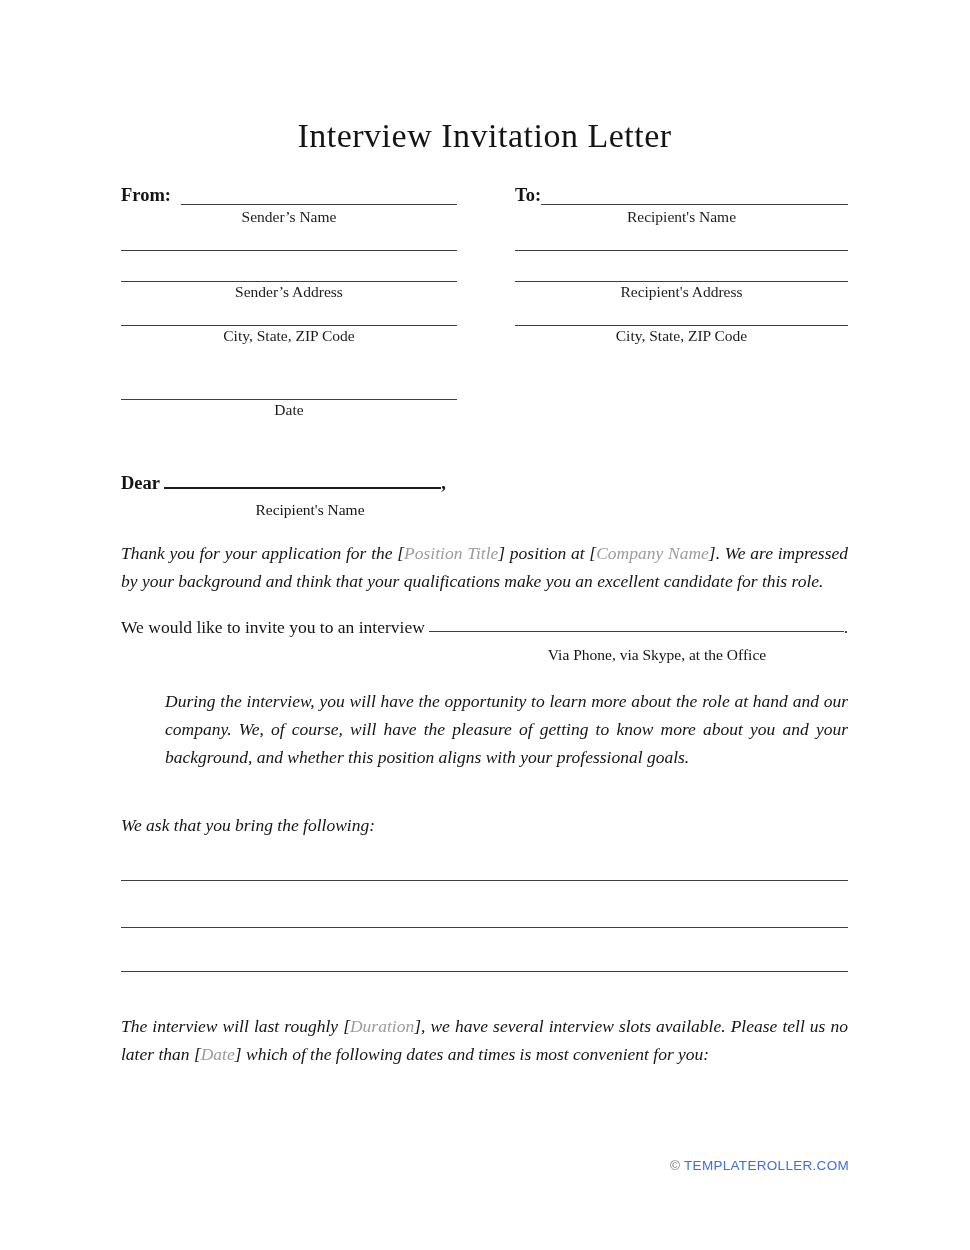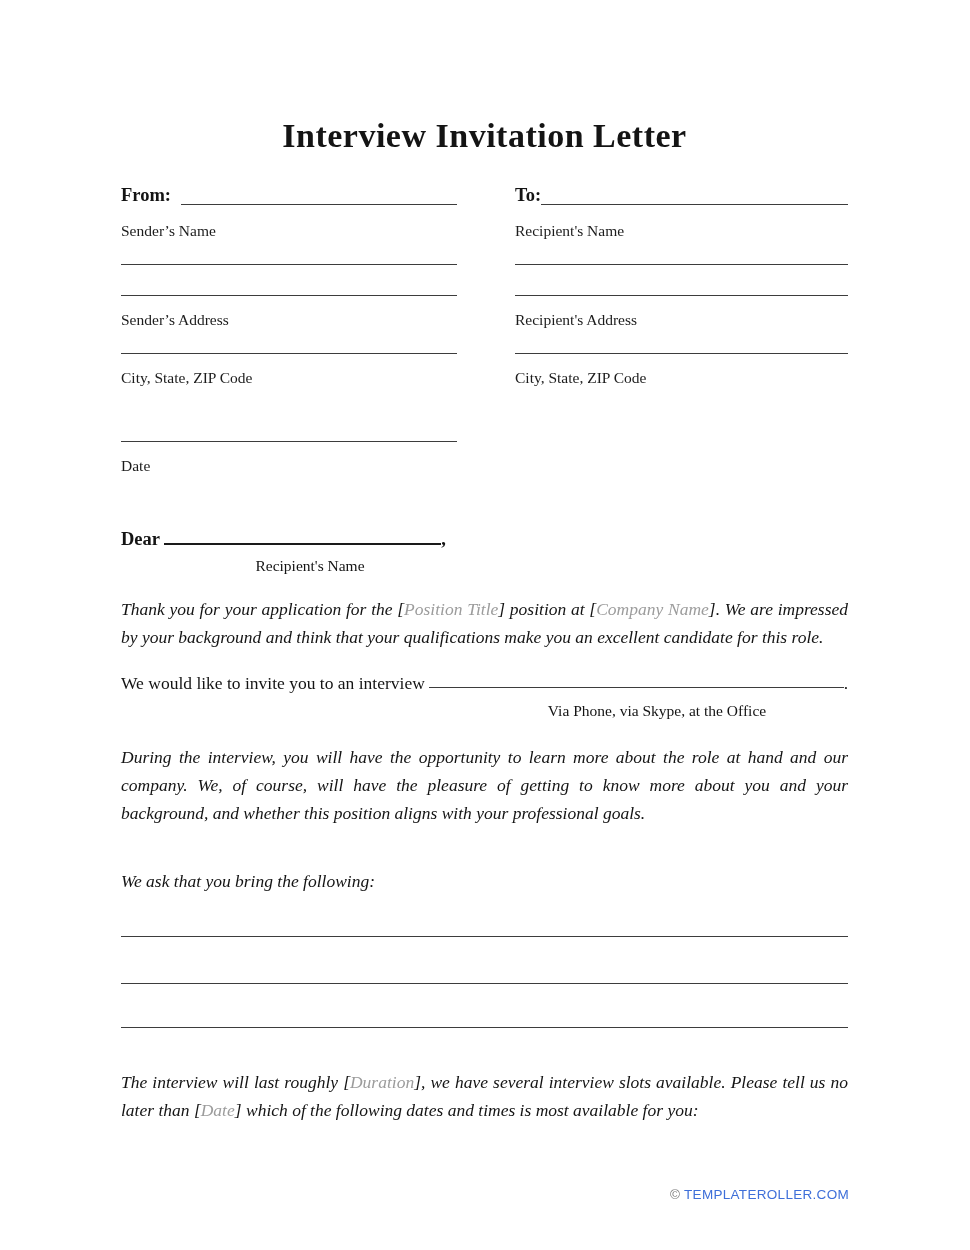--- a/index.html
+++ b/index.html
@@ -13,21 +13,21 @@
     font-family: "Liberation Serif", "DejaVu Serif", serif;
     color: #141414;
   }
   .content {
     margin: 0 122px 0 121px; 
   }
   .doc-title {
     margin-top: 114px;
     font-size: 34px;
     line-height: 44px;
-    font-weight: bold;
+    font-weight: normal;
     text-align: center;
     letter-spacing: 0.5px;
   }
   
   .header-cols {
     margin-top: 26px;
     display: flex;
     justify-content: space-between;
   }
   .col-from { width: 336px; }
@@ -40,23 +40,24 @@
   }
   .field-row .lbl { font-weight: bold; white-space: pre; }
   .fill {
     flex: 1;
     border-bottom: 1.5px solid #3d3d3d;
     margin-bottom: 2px;
     min-height: 18px;
   }
   .fill.gap { margin-left: 5px; }
   .caption {
+    text-align: center;
     font-size: 15.5px;
     line-height: 19px;
-    margin-top: 14px;
+    margin-top: 0;
     color: #1c1c1c;
   }
   .line {
     border-bottom: 1.5px solid #3d3d3d;
     height: 0;
   }
   .sp24 { margin-top: 24px; }
   .sp30 { margin-top: 30px; }
   .sp54 { margin-top: 54px; }
   
@@ -84,21 +85,21 @@
   }
   
   .para {
     margin: 0;
     font-size: 17.5px;
     line-height: 28px;
     text-align: justify;
     font-style: italic;
   }
   .mt20 { margin-top: 20px; }
-  .mt22 { margin-top: 22px; }
+  .mt22 { margin-top: 22px; margin-left: 44px; }
   .mt26 { margin-top: 40px; }
   .ph-gray { color: #9c9c9c; }
   
   .invite-row {
     margin-top: 18px;
     display: flex;
     align-items: flex-start;
     font-size: 17.5px;
     line-height: 28px;
   }
@@ -118,21 +119,21 @@
   .bring-line-3 { margin-top: 43px; }
   .bring-caption {
     text-align: center;
     font-size: 15.5px;
     line-height: 19px;
     margin-top: 5px;
   }
   
   .footer {
     position: absolute;
-    top: 1186px;
+    top: 1157px;
     right: 121px;
     font-family: "Liberation Sans", "DejaVu Sans", sans-serif;
     font-size: 13.5px;
     line-height: 18px;
   }
   .footer .copy { color: #7a7a7a; margin-right: 4px; }
   .footer .site {
     color: #3e6fd9;
     text-decoration: none;
     letter-spacing: 0.3px;
@@ -190,17 +191,17 @@
   <div class="invite-caption">Via Phone, via Skype, at the Office</div>
 
   <p class="para mt22">During the interview, you will have the opportunity to learn more about the role at hand and our company. We, of course, will have the pleasure of getting to know more about you and your background, and whether this position aligns with your professional goals.</p>
 
   <p class="para mt26">We ask that you bring the following:</p>
 
   <div class="line bring-line-1"></div>
   <div class="line bring-line-2"></div>
   <div class="line bring-line-3"></div>
 
-  <p class="para mt26"><span>The interview will last roughly </span><span><span>[</span><span class="ph-gray">Duration</span><span>]</span></span><span>, we have several interview slots available. Please tell us no later than </span><span><span>[</span><span class="ph-gray">Date</span><span>]</span></span><span> which of the following dates and times is most available for you:</span></p>
+  <p class="para mt26"><span>The interview will last roughly </span><span><span>[</span><span class="ph-gray">Duration</span><span>]</span></span><span>, we have several interview slots available. Please tell us no later than </span><span><span>[</span><span class="ph-gray">Date</span><span>]</span></span><span> which of the following dates and times is most convenient for you:</span></p>
 
 </div>
 
 <div class="footer"><span class="copy">©</span><a class="site" href="#">TEMPLATEROLLER.COM</a></div>
 
 </body></html>

